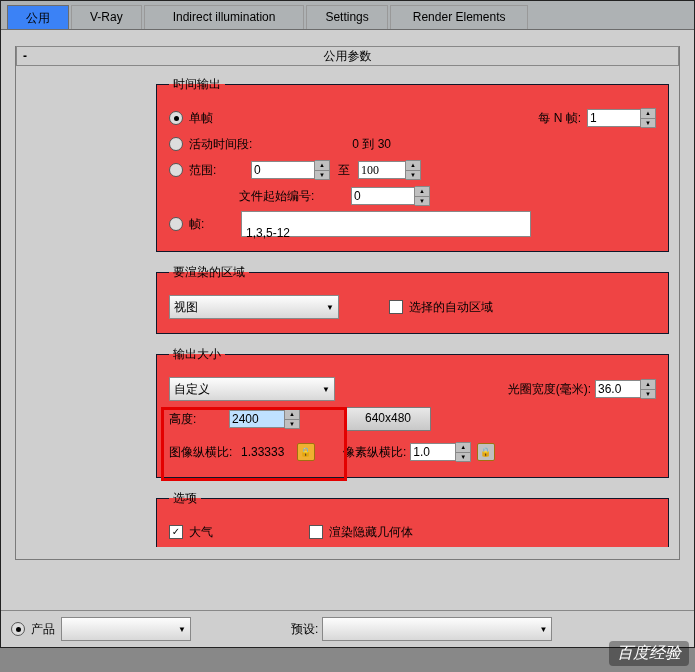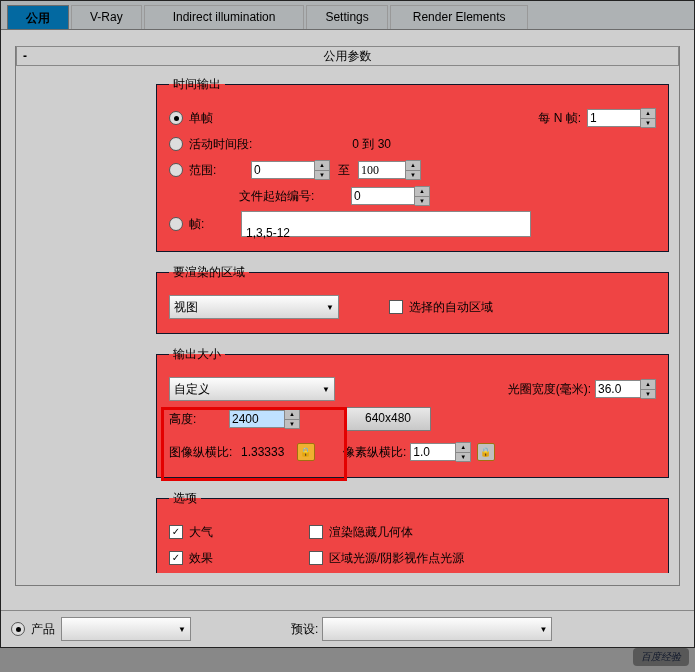--- a/index.html
+++ b/index.html
@@ -7,21 +7,21 @@
   .title-bar{height:34px;background:linear-gradient(#3f3f3f,#2e2e2e);display:flex;align-items:center;color:#fff;}
   .title-bar .app-icon{width:18px;height:18px;background:#1c5f6b;border-radius:3px;margin:0 8px 0 10px;border:1px solid #8bc;}
   .title-bar .title{flex:1;font-size:14px;}
   .win-btns{display:flex;}
   .win-btn{width:46px;height:24px;margin-top:-6px;display:flex;align-items:center;justify-content:center;color:#fff;background:#444;border-left:1px solid #333;}
   .win-btn.close{width:52px;background:#c94f3b;}
   .win-btn svg{width:12px;height:12px;}
   .tabs{display:flex;background:#aeb2b4;border-bottom:1px solid #6c6c6c;padding:4px 6px 0 6px;height:24px;}
   .tab{padding:4px 18px;background:#cfcfcf;border:1px solid #6c6c6c;border-bottom:none;margin-right:2px;color:#000;cursor:default;font-size:12px;}
   .tab.inactive{background:#aeb2b4;border-color:#999;}
-  .tab.active{background:#0369a1;font-weight:bold;}
+  .tab.active{background:#3b82f6;}
   .body{background:#cfcfcf;padding:10px 14px 0 14px;height:580px;box-sizing:border-box;overflow:hidden;}
   .panel-outer{border:1px solid #7a7a7a;border-top:none;margin-top:0;background:#cfcfcf;padding:0;}
   .rollup-header{height:18px;background:#cfcfcf;border:1px solid #888;text-align:center;position:relative;margin:6px 0 10px 0;font-size:12px;line-height:18px;}
   .rollup-header .minus{position:absolute;left:6px;top:0;font-weight:bold;}
   fieldset{border:1px solid #0f172a;margin:0 10px 12px 140px;padding:10px 12px 10px 12px;background:#ef4444;}
   legend{padding:0 4px;font-size:12px;color:#000;}
   .row{display:flex;align-items:center;margin:4px 0;min-height:22px;}
   .row .lblcol{display:flex;align-items:center;margin-right:12px;}
   .radio{width:12px;height:12px;border:1px solid #555;border-radius:50%;margin-right:6px;background:#ddd;display:inline-flex;align-items:center;justify-content:center;}
   .radio.sel::after{content:"";width:5px;height:5px;background:#000;border-radius:50%;}
@@ -33,21 +33,21 @@
   .spin div{flex:1;text-align:center;font-size:6px;line-height:8px;border-bottom:1px solid #888;}
   .spin div:last-child{border-bottom:none;}
   .txt{height:18px;border:1px solid #888;background:#fff;padding:12px 4px;line-height:18px;box-sizing:border-box;}
   .dropdown{height:22px;border:1px solid #888;background:linear-gradient(#fdfdfd,#d8d8d8);display:flex;align-items:center;padding:0 4px;position:relative;}
   .dropdown .arrow{margin-left:auto;font-size:8px;}
   .btn{height:22px;border:1px solid #7a7a7a;background:linear-gradient(#e8e8e8,#c8c8c8);padding:0 16px;line-height:20px;text-align:center;cursor:default;font-size:12px;}
   .redbox{border:3px solid #e30000;position:absolute;pointer-events:none;}
   .lock{width:16px;height:16px;background:#f0b030;border:1px solid #a07010;border-radius:2px;display:inline-flex;align-items:center;justify-content:center;font-size:9px;}
   .sel-input{background:#bfe1ff !important;}
   .bottom-bar{display:flex;align-items:center;padding:6px 10px;border-top:1px solid #888;background:#cfcfcf;}
-  .watermark{position:fixed;right:6px;bottom:6px;color:#0f172a;background:rgba(0,0,0,0.35);padding:2px 8px;border-radius:4px;font-style:italic;font-size:10px;}
+  .watermark{position:fixed;right:6px;bottom:6px;color:#ffffff;background:rgba(0,0,0,0.35);padding:2px 8px;border-radius:4px;font-style:italic;font-size:16px;}
   label{display:inline-block;}
 </style>
 </head>
 <body>
 
 <div class="window">
 
   <div class="tabs">
     <div class="tab active">公用</div>
     <div class="tab inactive">V-Ray</div>
@@ -194,26 +194,20 @@
         </div>
       </fieldset>
 
       <fieldset style="border-bottom:none;padding-bottom:0;">
         <legend>选项</legend>
         <div class="row">
           <span class="check sel"></span>
           <label style="width:120px;">大气</label>
           <span class="check"></span>
           <label>渲染隐藏几何体</label>
-        </div>
-        <div class="row">
-          <span class="check sel"></span>
-          <label style="width:120px;">效果</label>
-          <span class="check"></span>
-          <label>区域光源/阴影视作点光源</label>
         </div>
       </fieldset>
     </div>
   </div>
 
   <div class="bottom-bar">
     <span class="radio sel"></span>
     <label style="margin-right:6px;">产品</label>
     <div class="dropdown" style="width:120px;">
         <span class="arrow">▼</span>

